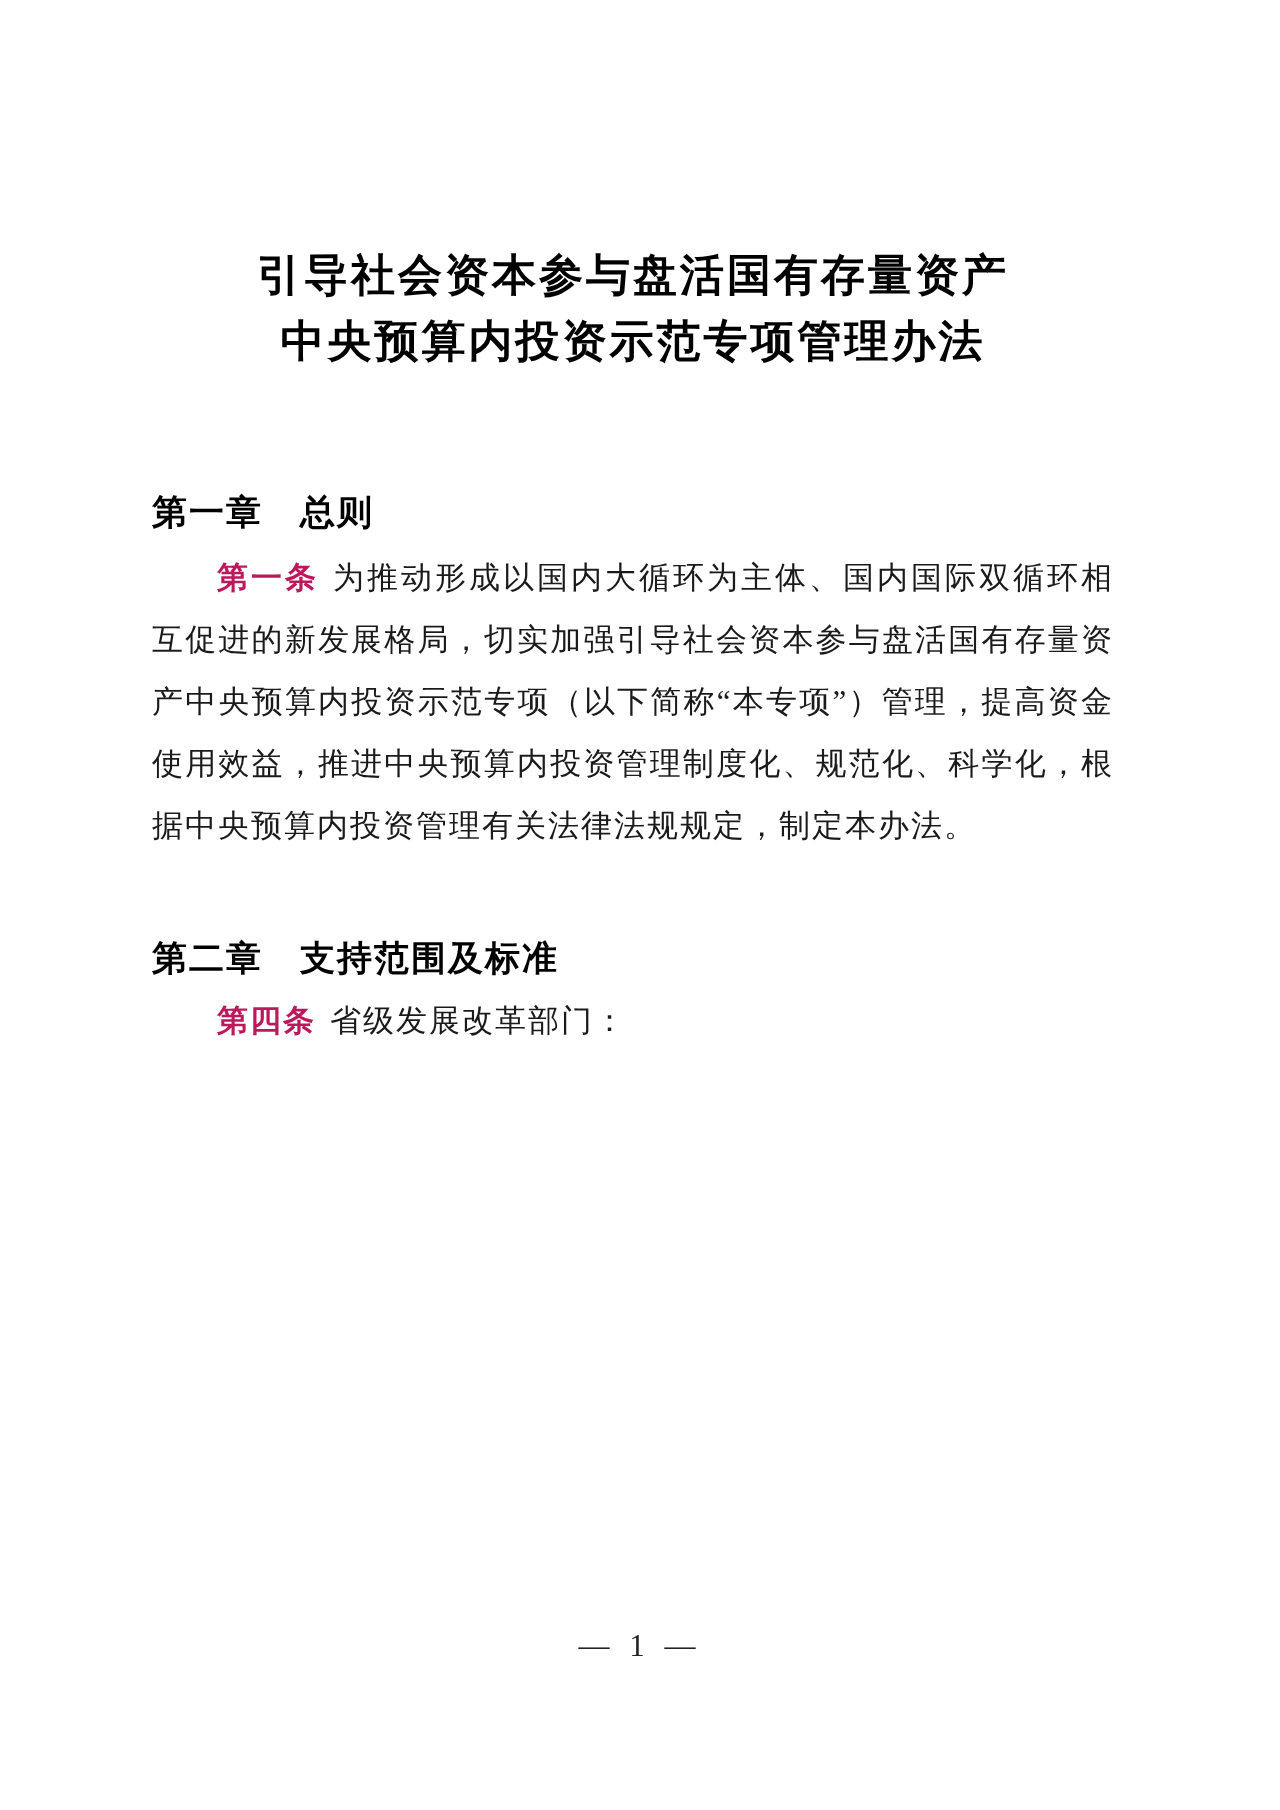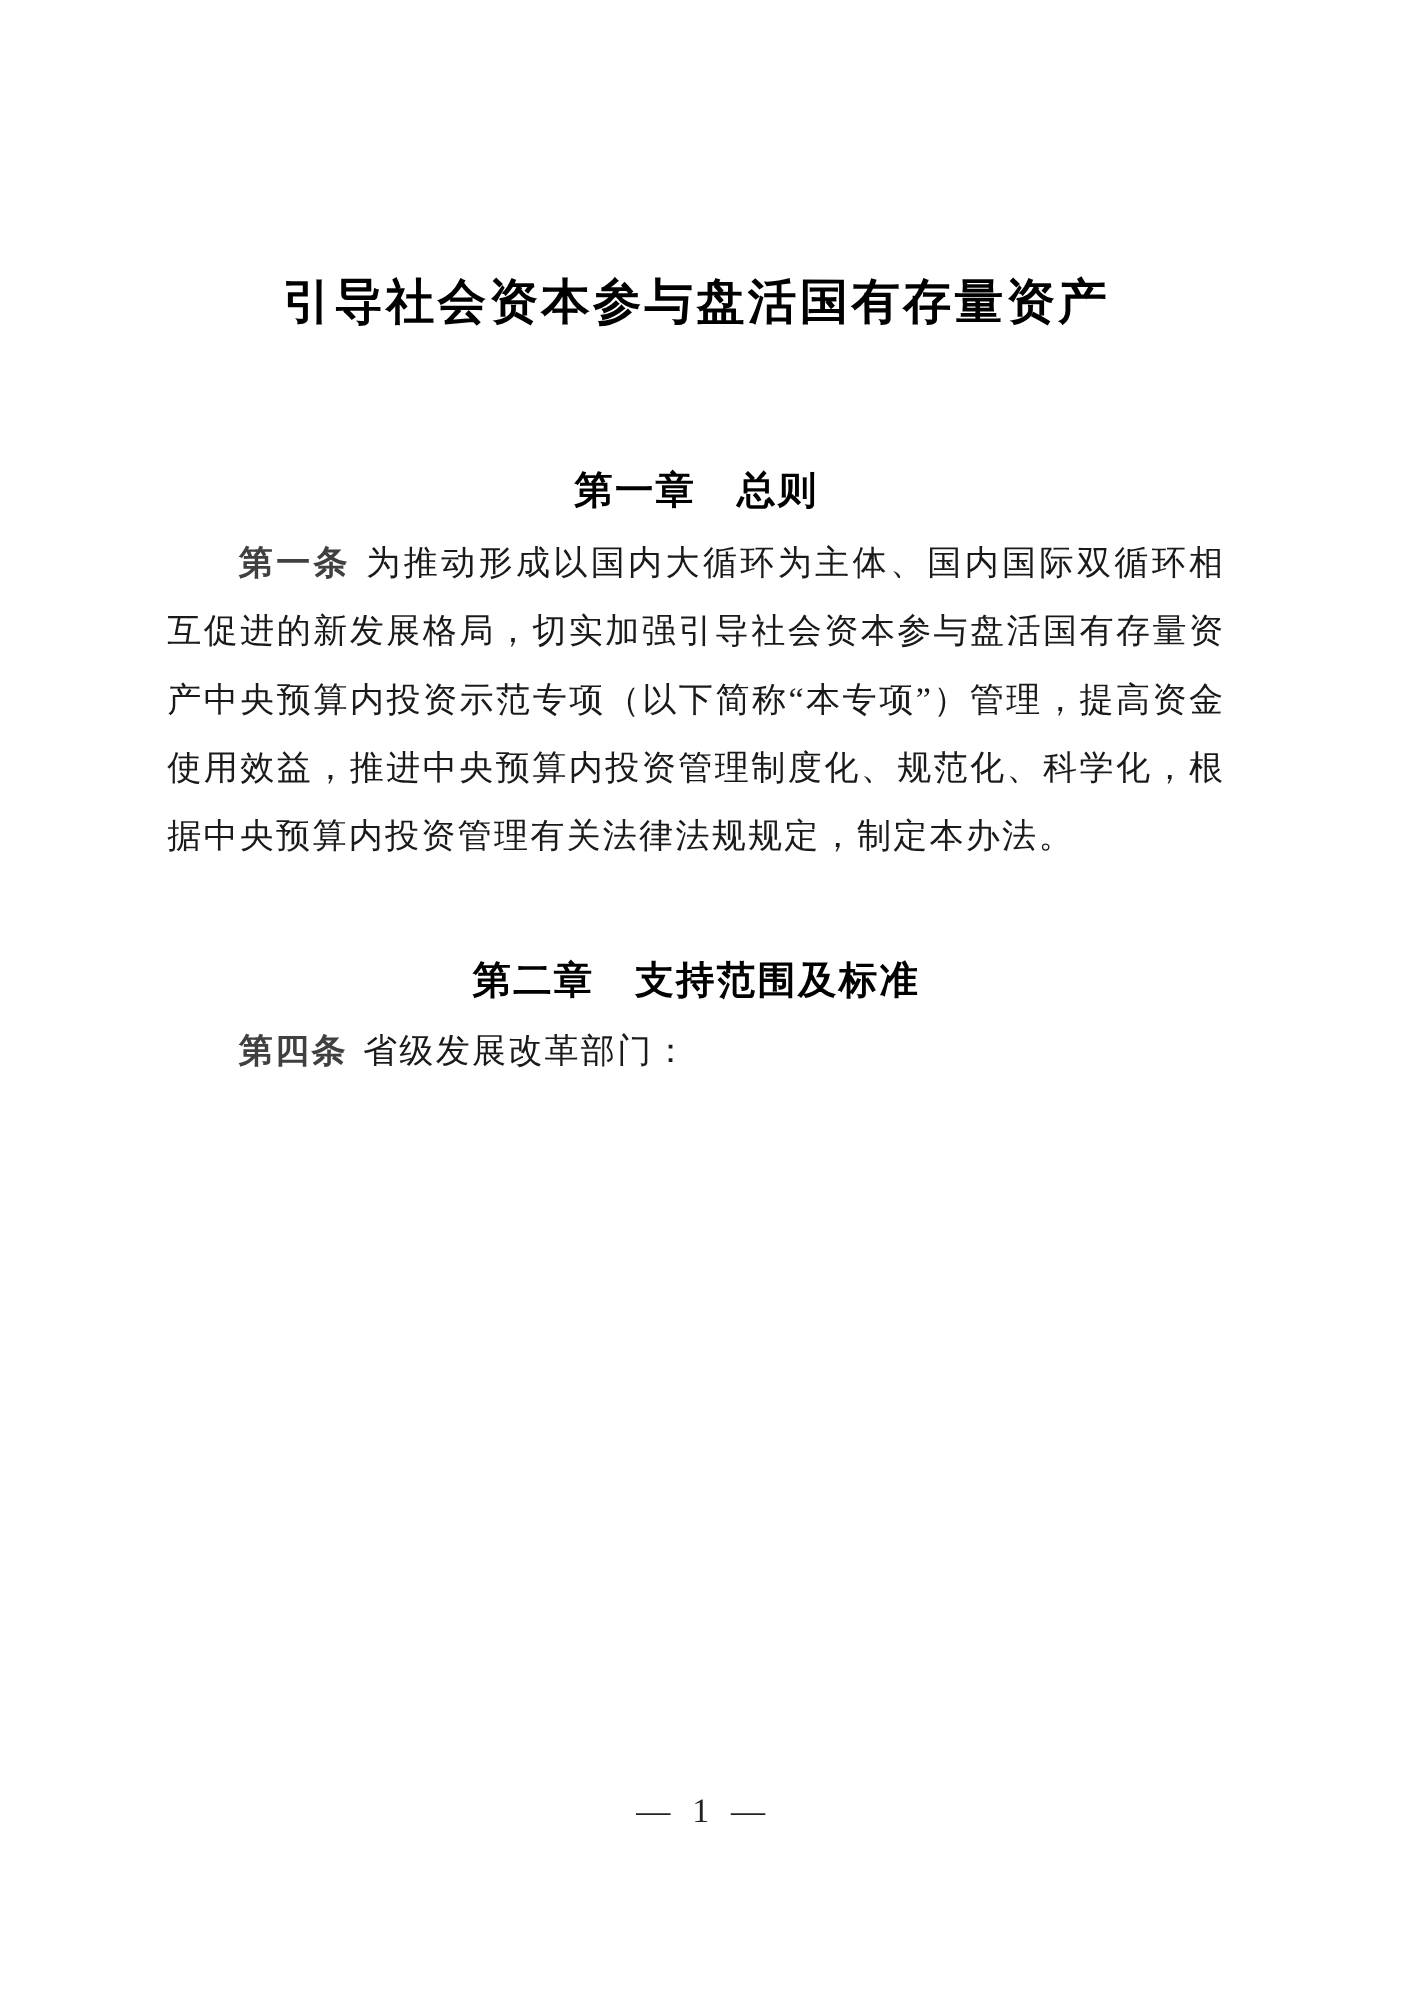--- a/index.html
+++ b/index.html
@@ -22,21 +22,20 @@
   .doc-title {
     text-align: center;
     font-family: Liberation Sans, sans-serif;
     font-weight: bold;
     font-size: 44px;
     line-height: 66px;
     letter-spacing: 3px;
     white-space: nowrap;
   }
   .chapter-heading {
-    text-align: center;
     font-family: "Liberation Sans", "DejaVu Sans", sans-serif;
     font-weight: bold;
     font-size: 35px;
     line-height: 44px;
     letter-spacing: 2px;
     margin: 0;
   }
   .chapter-heading.first {
     margin-top: 116px;
   }
@@ -54,21 +53,21 @@
     font-size: 31px;
     line-height: 62px;
     letter-spacing: 2px;
     text-align: justify;
     text-justify: inter-character;
     text-indent: 2.1em;
     color: #1a1a1a;
   }
   .article-label {
     font-weight: bold;
-    color: #404040;
+    color: #be185d;
     margin-right: 0.45em;
   }
   .page-footer {
     position: absolute;
     top: 1626px;
     left: 0;
     width: 100%;
     text-align: center;
     font-size: 31px;
     line-height: 40px;
@@ -77,20 +76,21 @@
   }
 </style>
 </head>
 <body>
 
 <div class="page">
   <div class="content">
 
     <div class="doc-title">
       <div>引导社会资本参与盘活国有存量资产</div>
+      <div>中央预算内投资示范专项管理办法</div>
     </div>
 
     <h2 class="chapter-heading first">第一章　总则</h2>
 
     <div class="body-block first">
       <p class="article">
         <span class="article-label">第一条</span><span>为推动形成以国内大循环为主体、国内国际双循环相互促进的新发展格局，切实加强引导社会资本参与盘活国有存量资产中央预算内投资示范专项（以下简称“本专项”）管理，提高资金使用效益，推进中央预算内投资管理制度化、规范化、科学化，根据中央预算内投资管理有关法律法规规定，制定本办法。</span>
       </p>
     </div>
 

